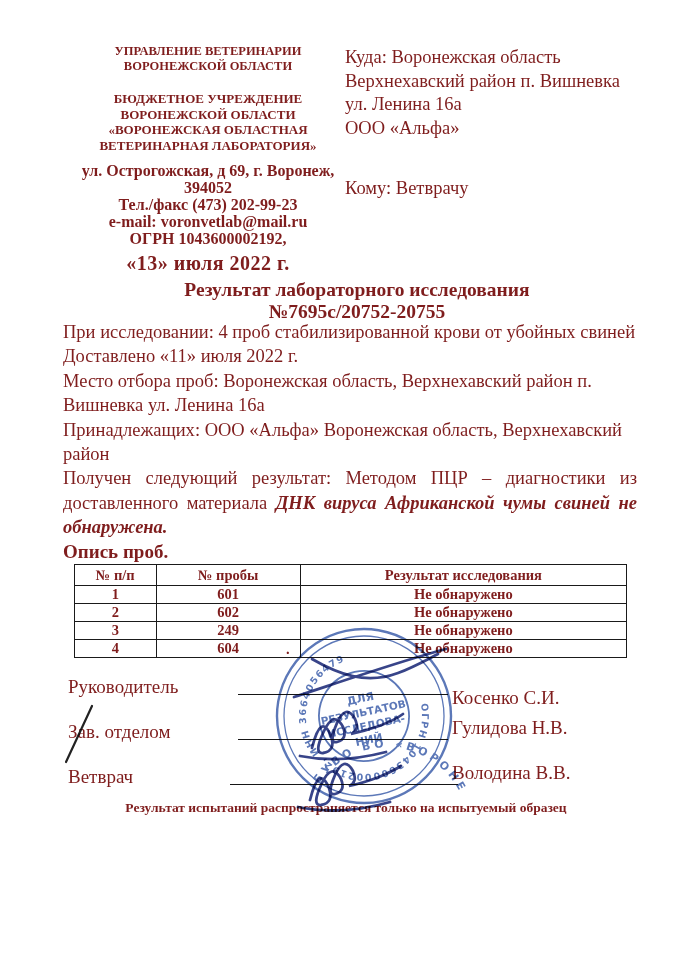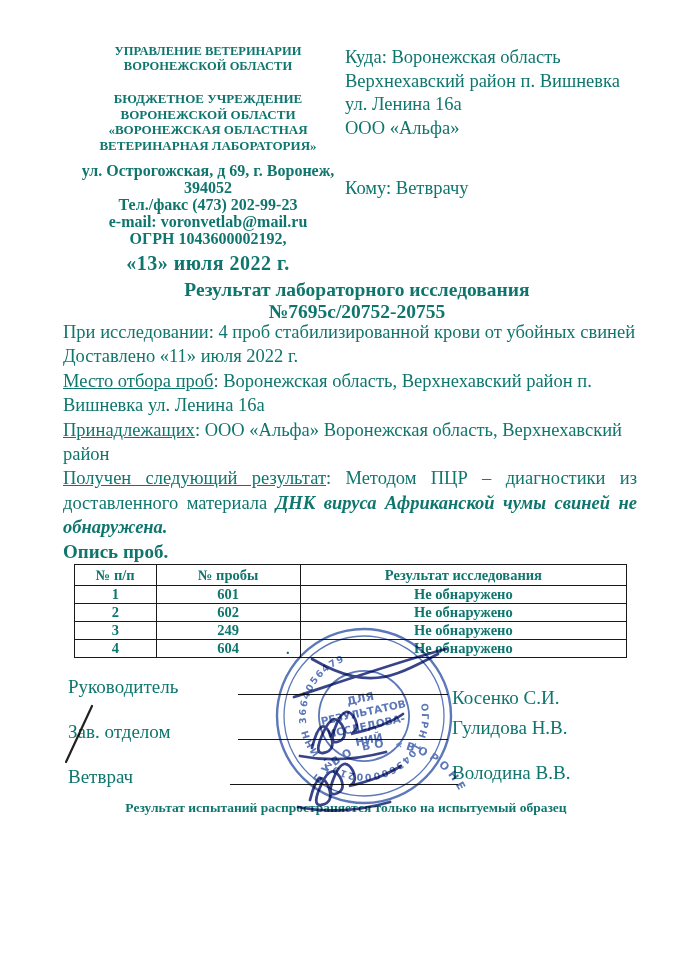--- a/index.html
+++ b/index.html
@@ -1,35 +1,35 @@
 <!DOCTYPE html>
 <html><head>
 <meta charset="utf-8">
 <style>
   html,body{margin:0;padding:0;background:#e8e8e8;}
   .page{
     position:relative;width:692px;height:968px;background:#ffffff;
-    font-family:"Liberation Serif","DejaVu Serif",serif;color:#0f766e;
+    font-family:"Liberation Serif","DejaVu Serif",serif;color:#7f1d1d;
     overflow:hidden;margin:0 auto;
   }
   
   .hdr-left{position:absolute;left:76px;top:44px;width:264px;text-align:center;font-weight:bold;}
   .hdr-left .org1{font-size:12.5px;line-height:15px;}
   .hdr-left .org2{font-size:13px;line-height:15.5px;margin-top:17px;}
   .hdr-left .addr{font-size:16px;line-height:17px;margin-top:9px;}
   .hdr-left .date{font-size:20px;margin-top:5px;letter-spacing:.5px;}
   .hdr-right{position:absolute;left:345px;top:46px;width:312px;font-size:18.5px;line-height:23.5px;}
   .hdr-right .komu{margin-top:37px;}
   
   .title{position:absolute;left:0;top:279px;width:100%;text-align:center;font-weight:bold;
          font-size:19.5px;line-height:21.5px;padding-left:22px;box-sizing:border-box;}
   
   .body-col{position:absolute;left:63px;top:320px;width:574px;font-size:18.5px;line-height:24.4px;}
   .body-col p{margin:0;}
-  .lbl{text-decoration:underline;}
+  .lbl{}
   .just{text-align:justify;}
   .em-res{font-weight:bold;font-style:italic;}
   .list-head{font-weight:bold;font-size:19px;}
   
   .smpl-table{position:absolute;left:74px;top:564px;width:553px;border-collapse:collapse;
               font-size:14.5px;font-weight:bold;text-align:center;padding-left:21px;}
   .smpl-table th,.smpl-table td{border:1.6px solid #1a1a1a;padding:0;line-height:16.5px;position:relative;}
   .smpl-table th{height:20px;font-weight:bold;}
   .smpl-table td{height:17px;}
   .c1{width:81px;} .c2{width:144px;} .c3{width:327px;}

